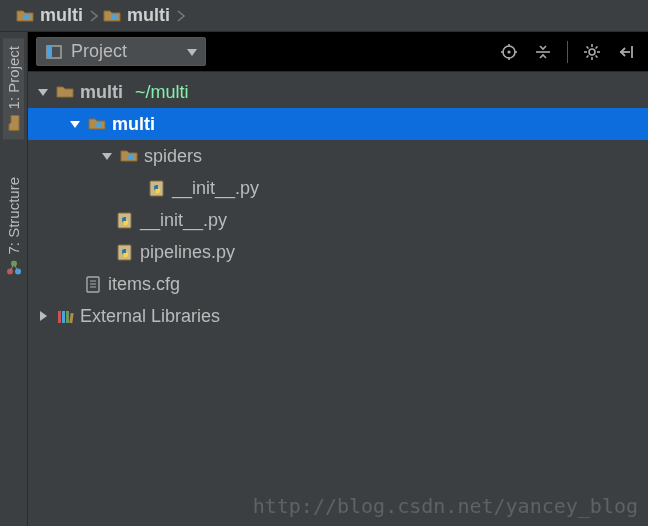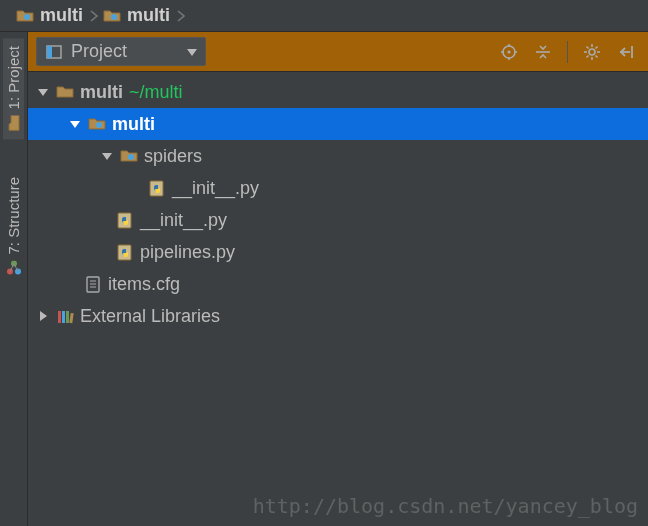--- a/index.html
+++ b/index.html
@@ -69,21 +69,21 @@
   .panel {
     flex: 1;
     display: flex;
     flex-direction: column;
     min-width: 0;
   }
 
   
   .toolbar {
     height: 40px;
-    background: #a16207;
+    background: #000000;
     border-bottom: 1px solid #2b2b2b;
     display: flex;
     align-items: center;
     padding: 0 8px;
     gap: 6px;
   }
   .tb-left {
     display: flex; align-items: center; gap: 8px;
     background: #4a4d4f;
     border: 1px solid #555;
@@ -119,21 +119,21 @@
     padding-right: 8px;
     cursor: pointer;
     white-space: nowrap;
   }
   .row.selected {
     background: #0d6ddc;
     color: #ffffff;
   }
   .row .tw { width: 14px; display: inline-flex; justify-content: center; }
   .row .bold { font-weight: bold; }
-  .row .dim { color: #22c55e; }
+  .row .dim { color: #86efac; margin-left: 6px; }
 
   .watermark {
     position: absolute;
     bottom: 8px;
     right: 10px;
     font-size: 20px;
     color: rgba(200,200,200,0.25);
     font-family: monospace;
     pointer-events: none;
   }

